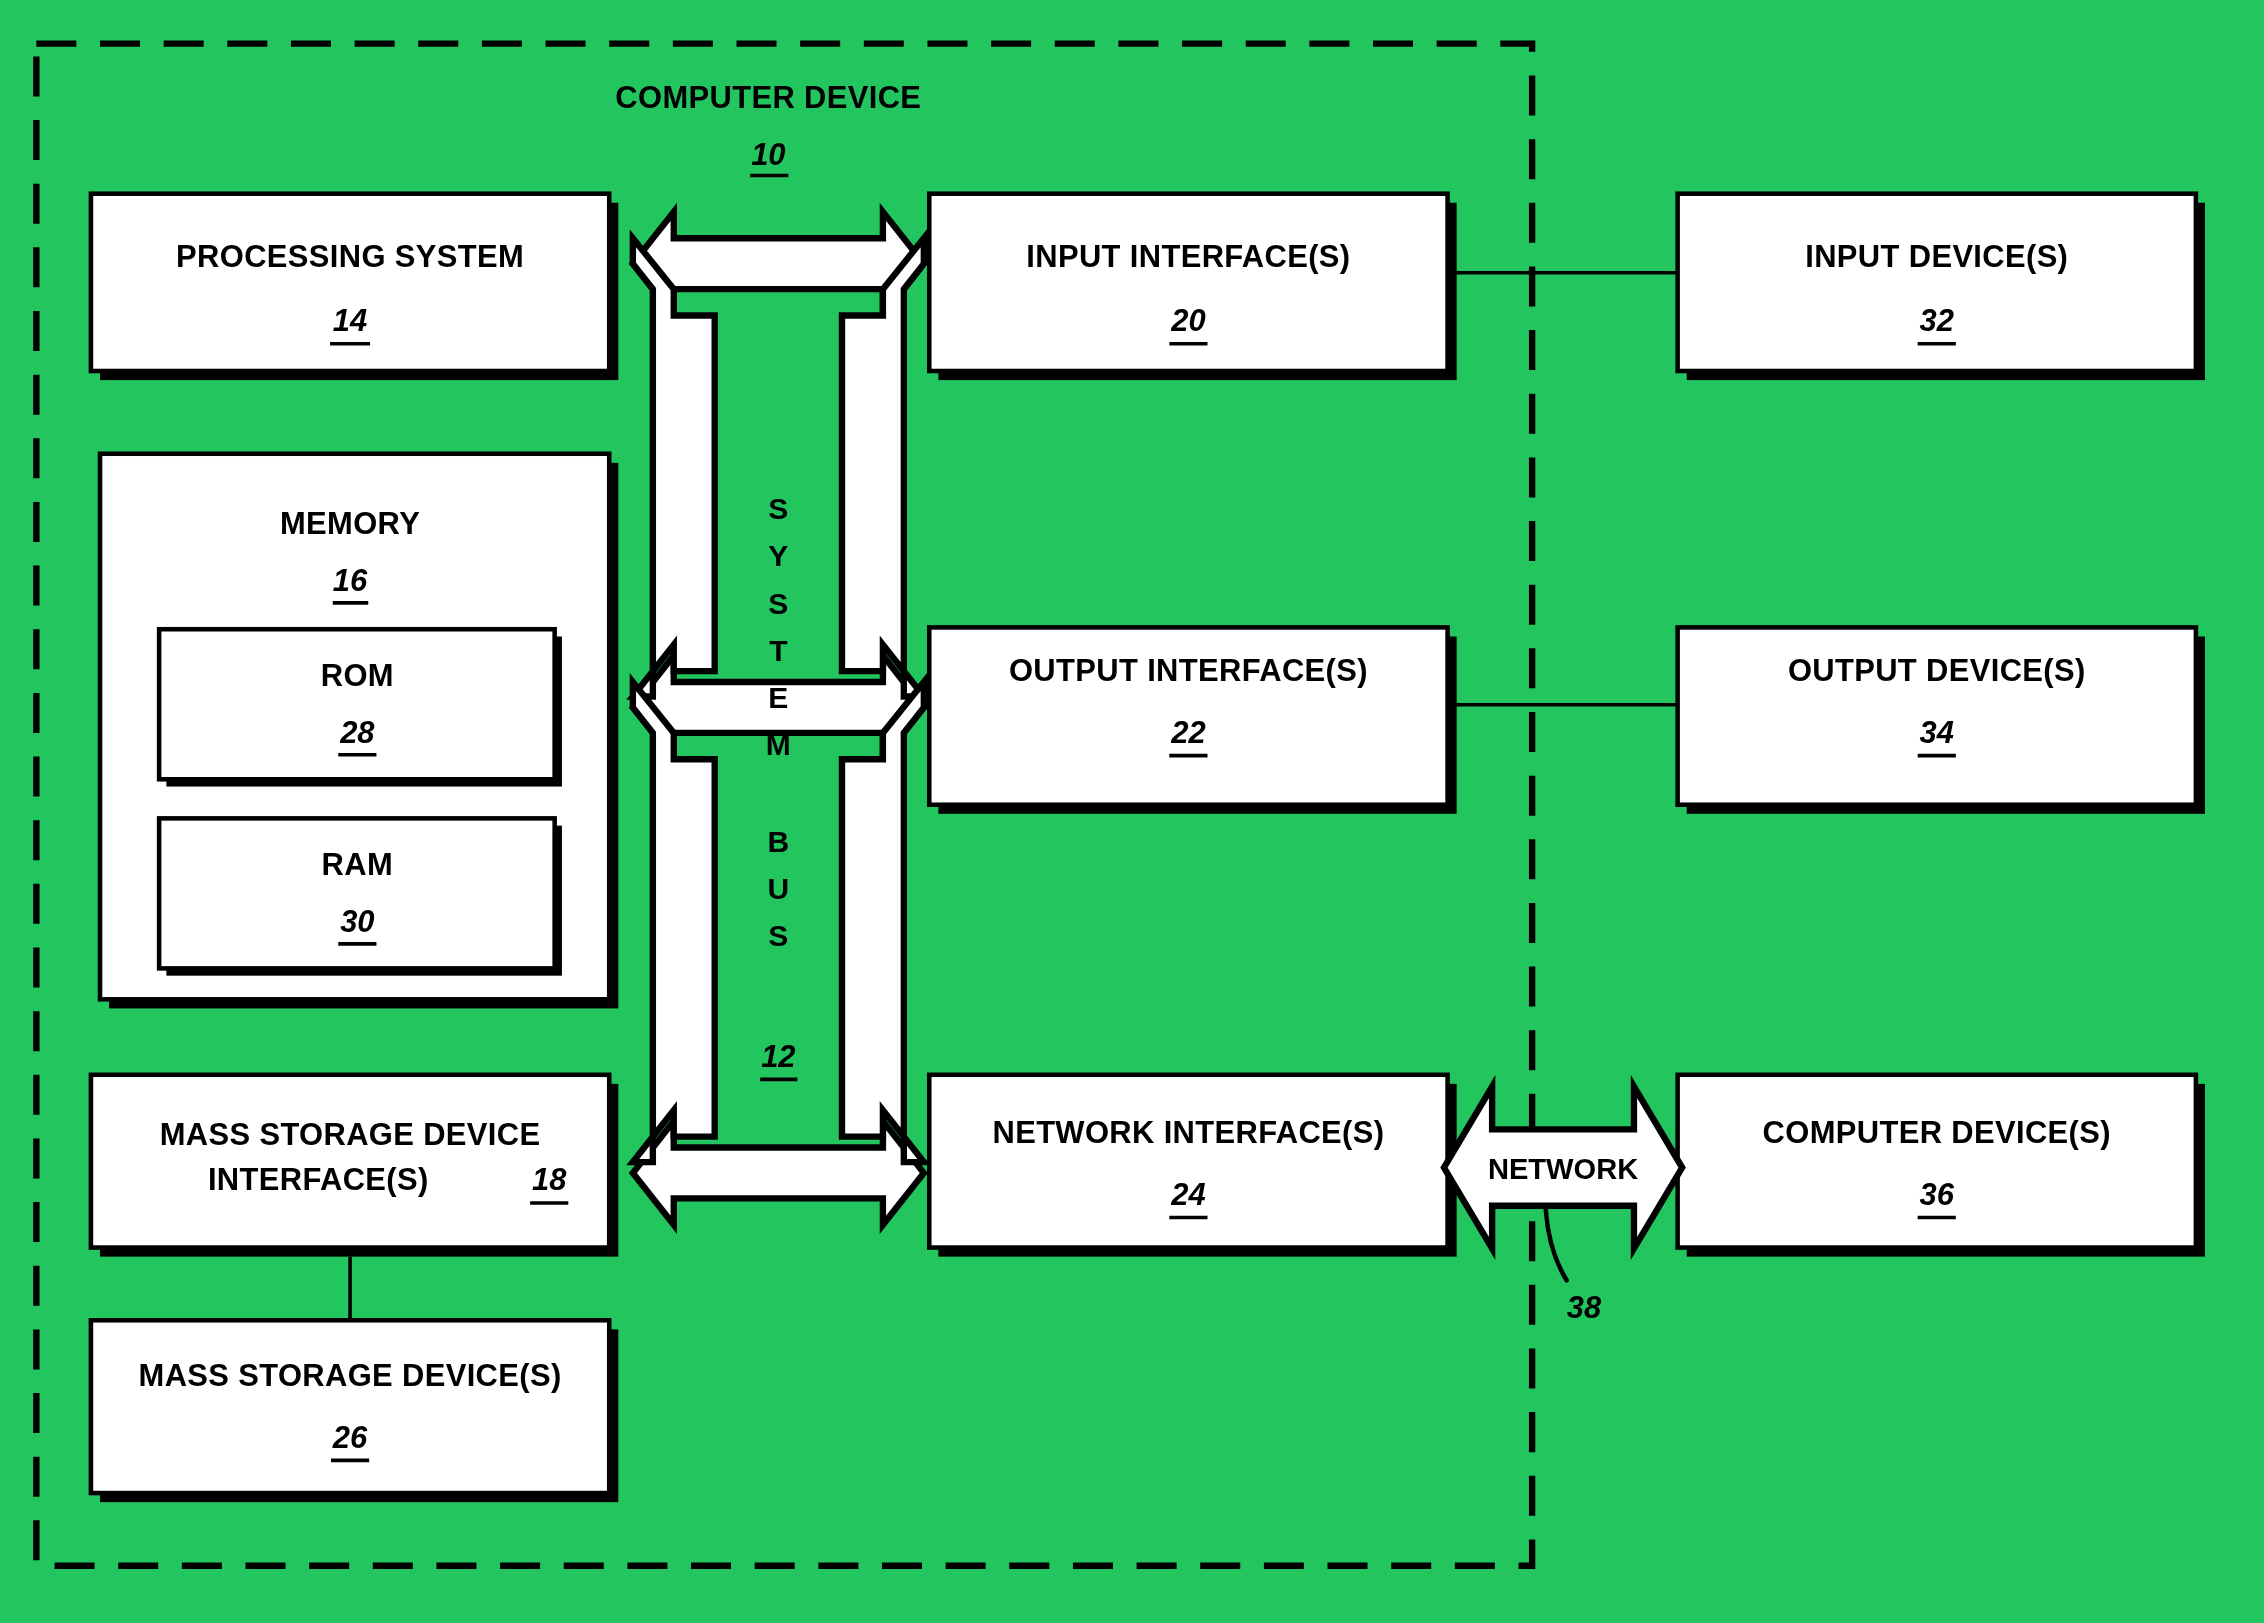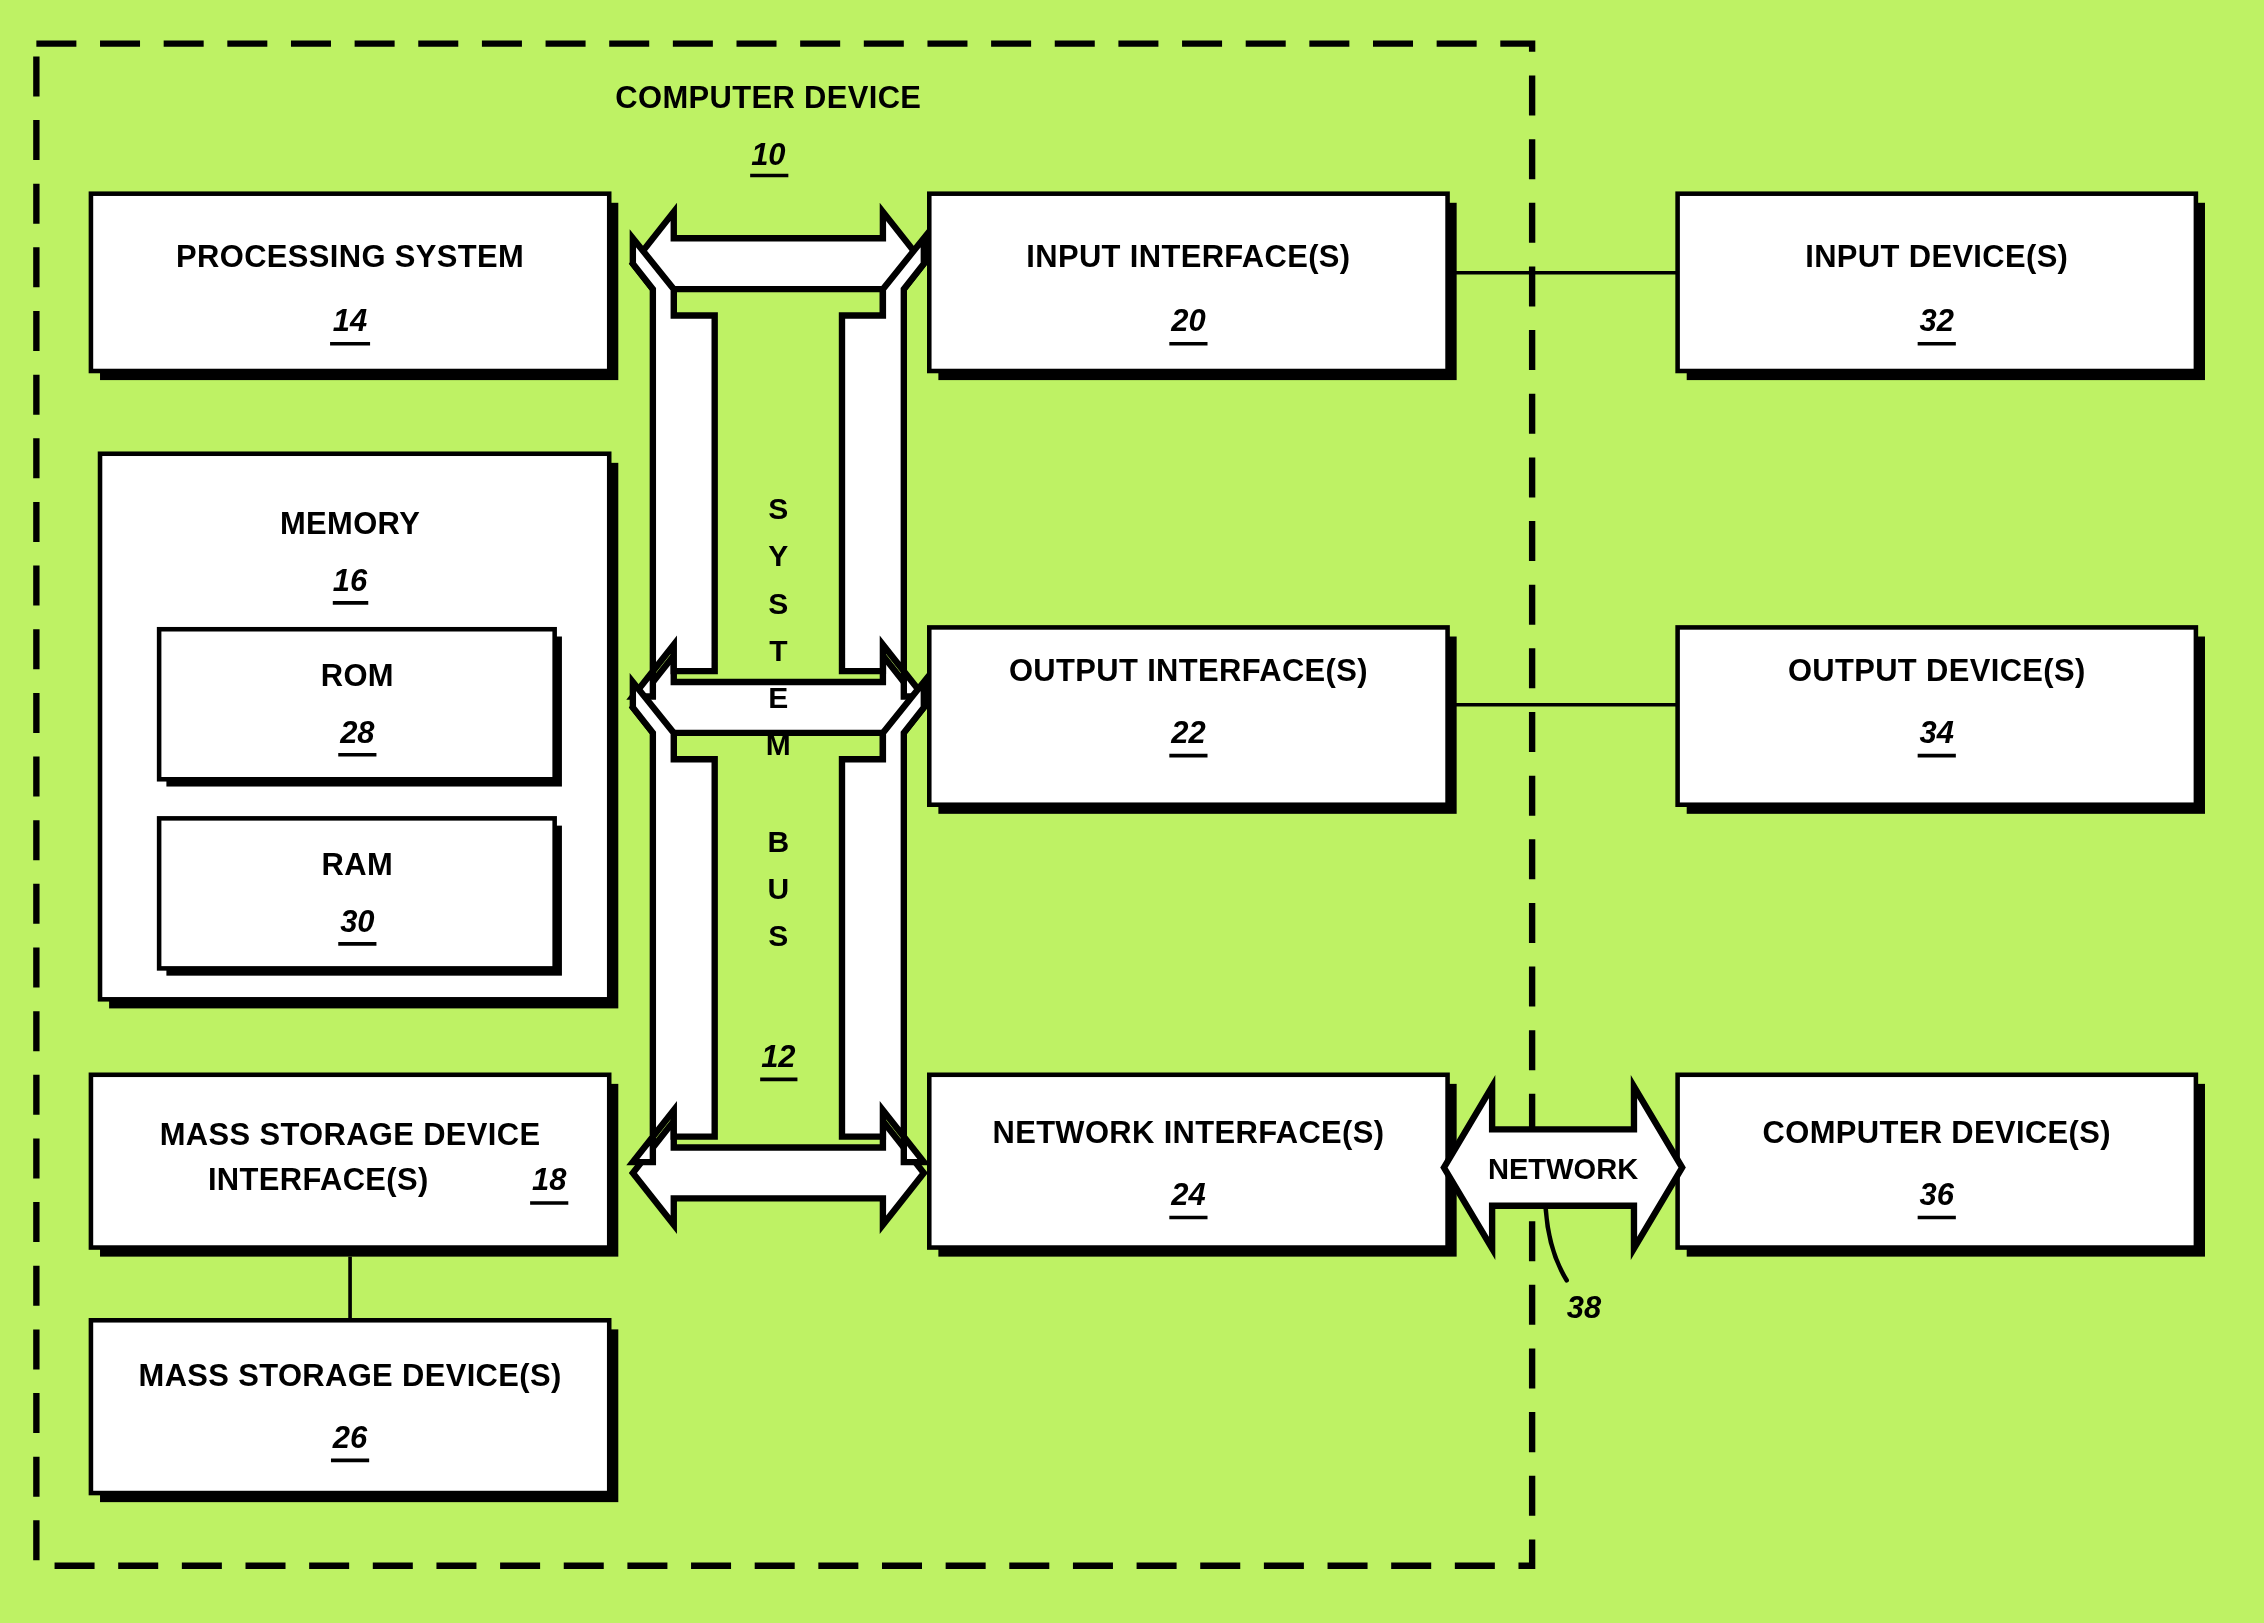--- a/index.html
+++ b/index.html
@@ -9,21 +9,21 @@
   }
   body {
     width: 2265px;
     height: 1624px;
     font-family: "Liberation Sans", sans-serif;
   }
   #diagram-root {
     position: relative;
     width: 2265px;
     height: 1624px;
-    background: #bef264;
+    background: #22c55e;
     overflow: hidden;
   }
   svg.figure {
     display: block;
     width: 2265px;
     height: 1624px;
   }
   .box-outline {
     fill: #ffffff;
     stroke: #000000;

